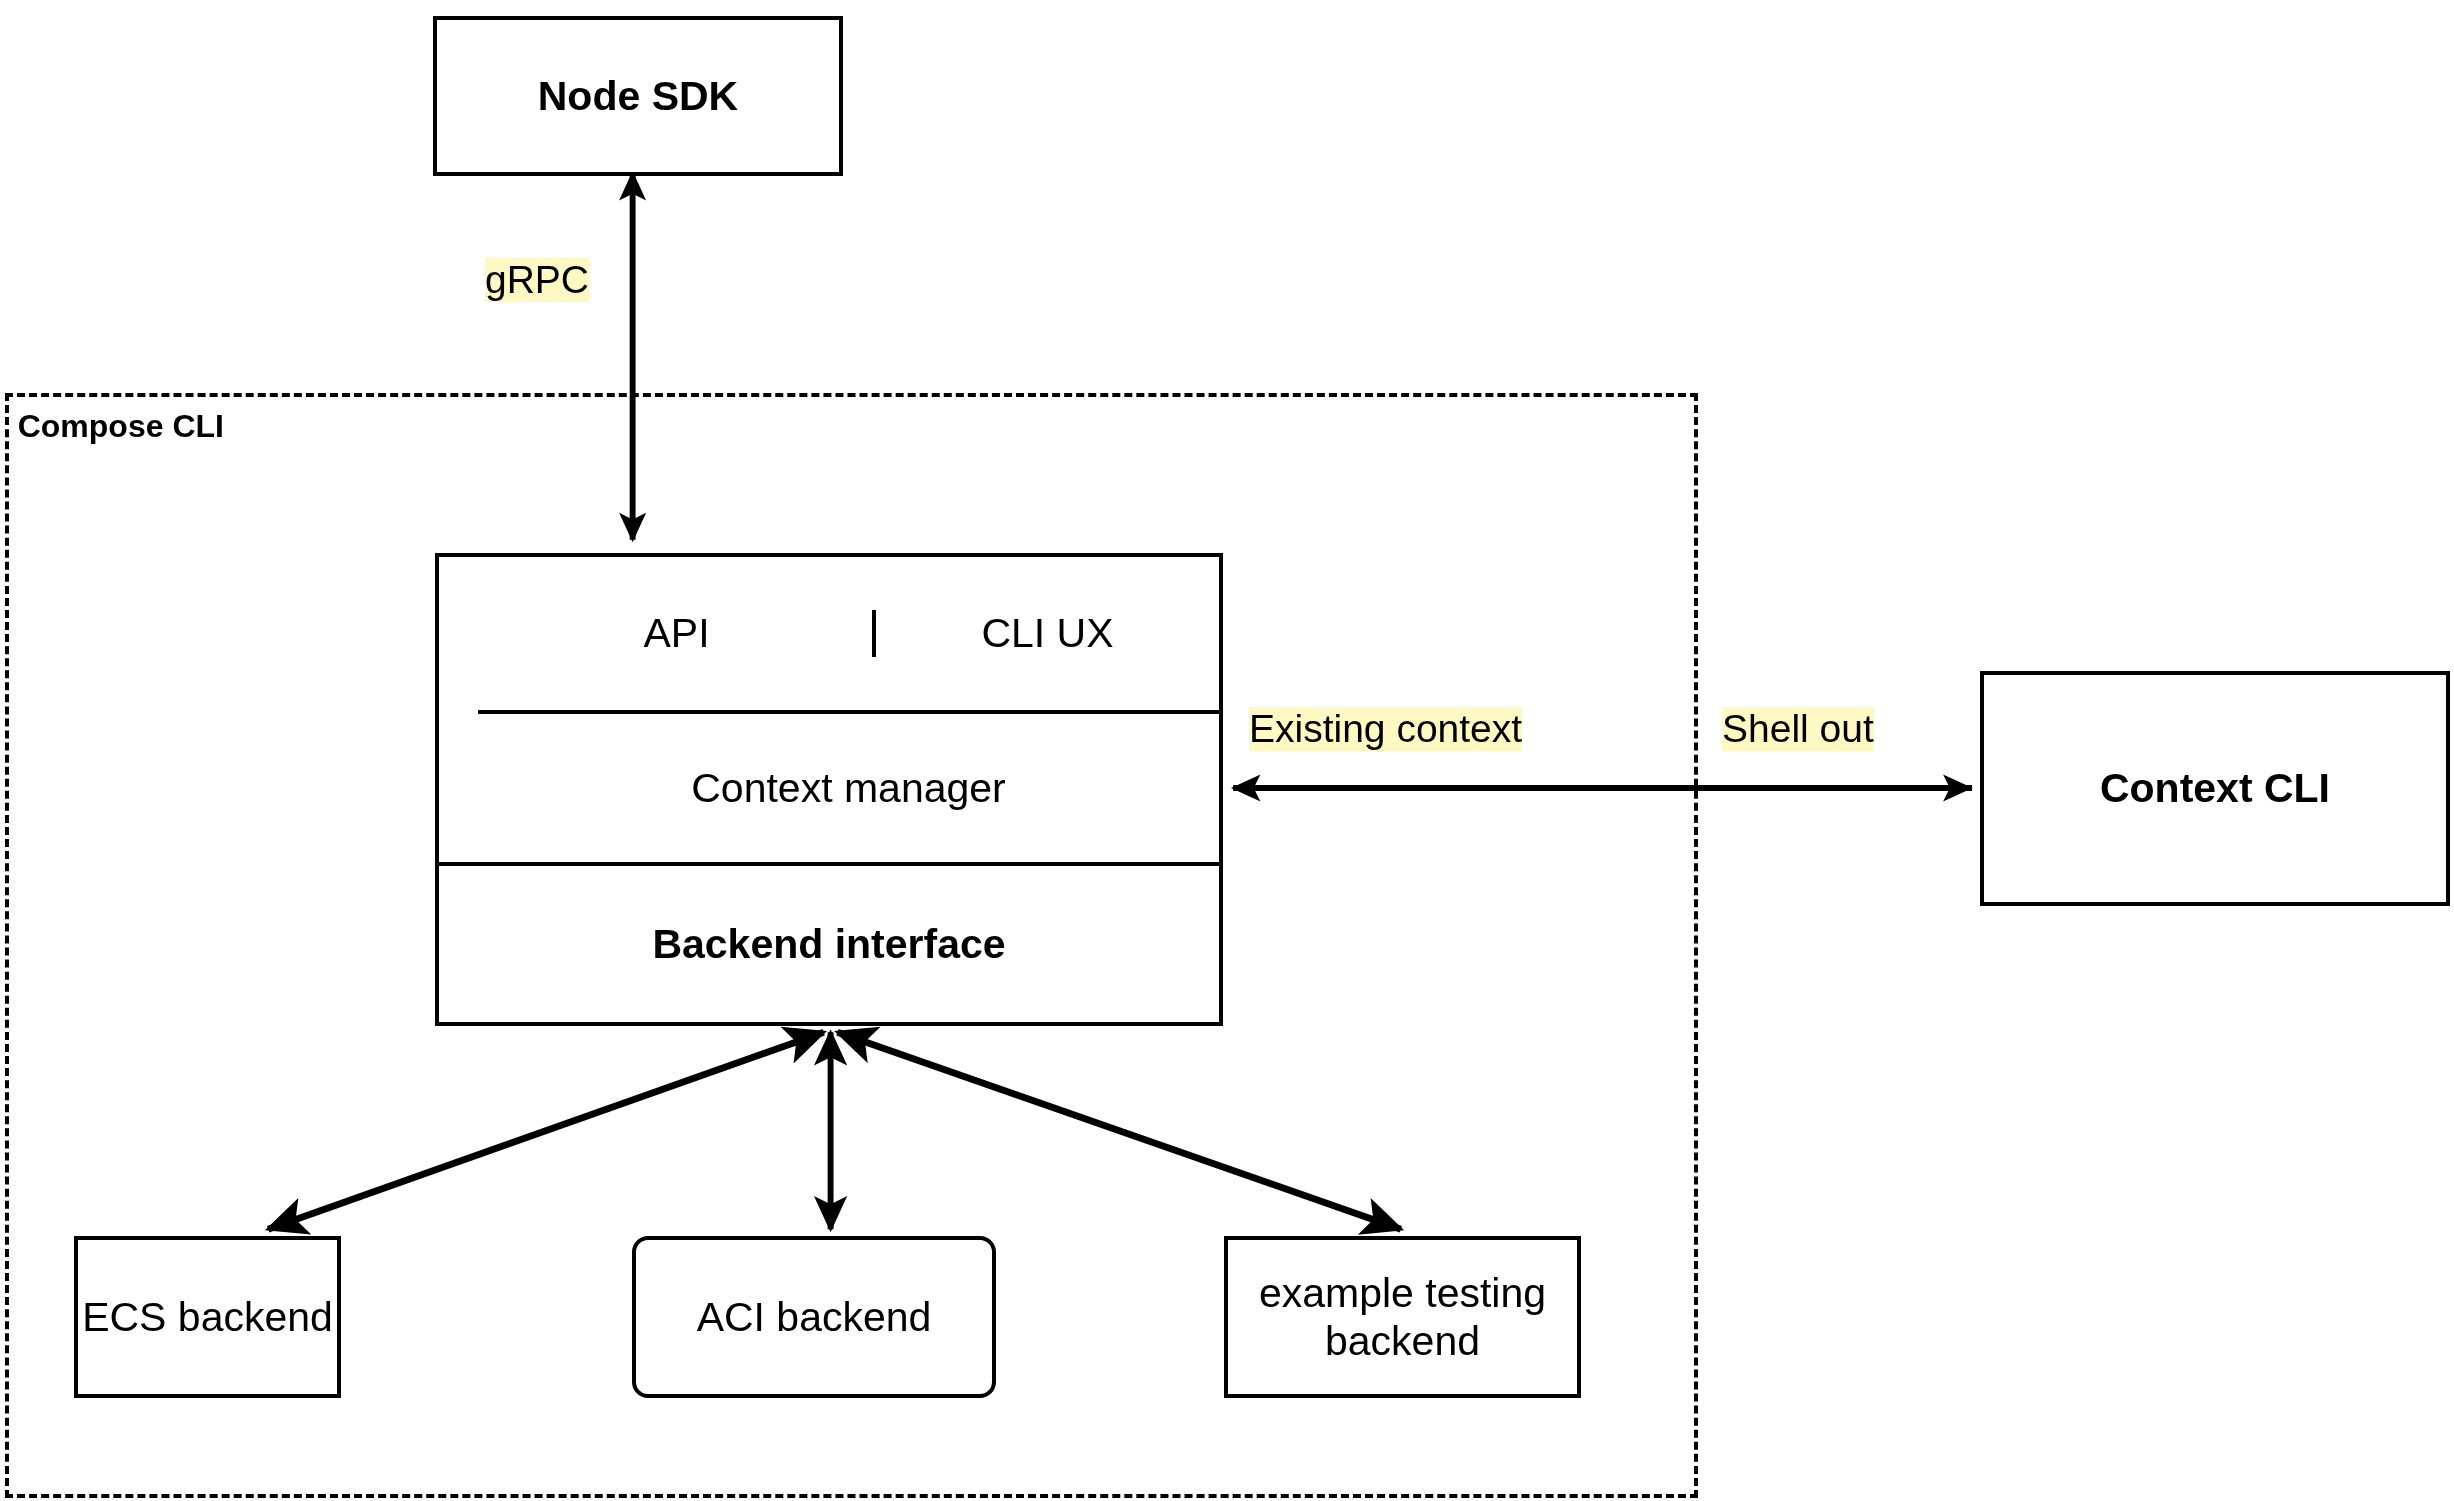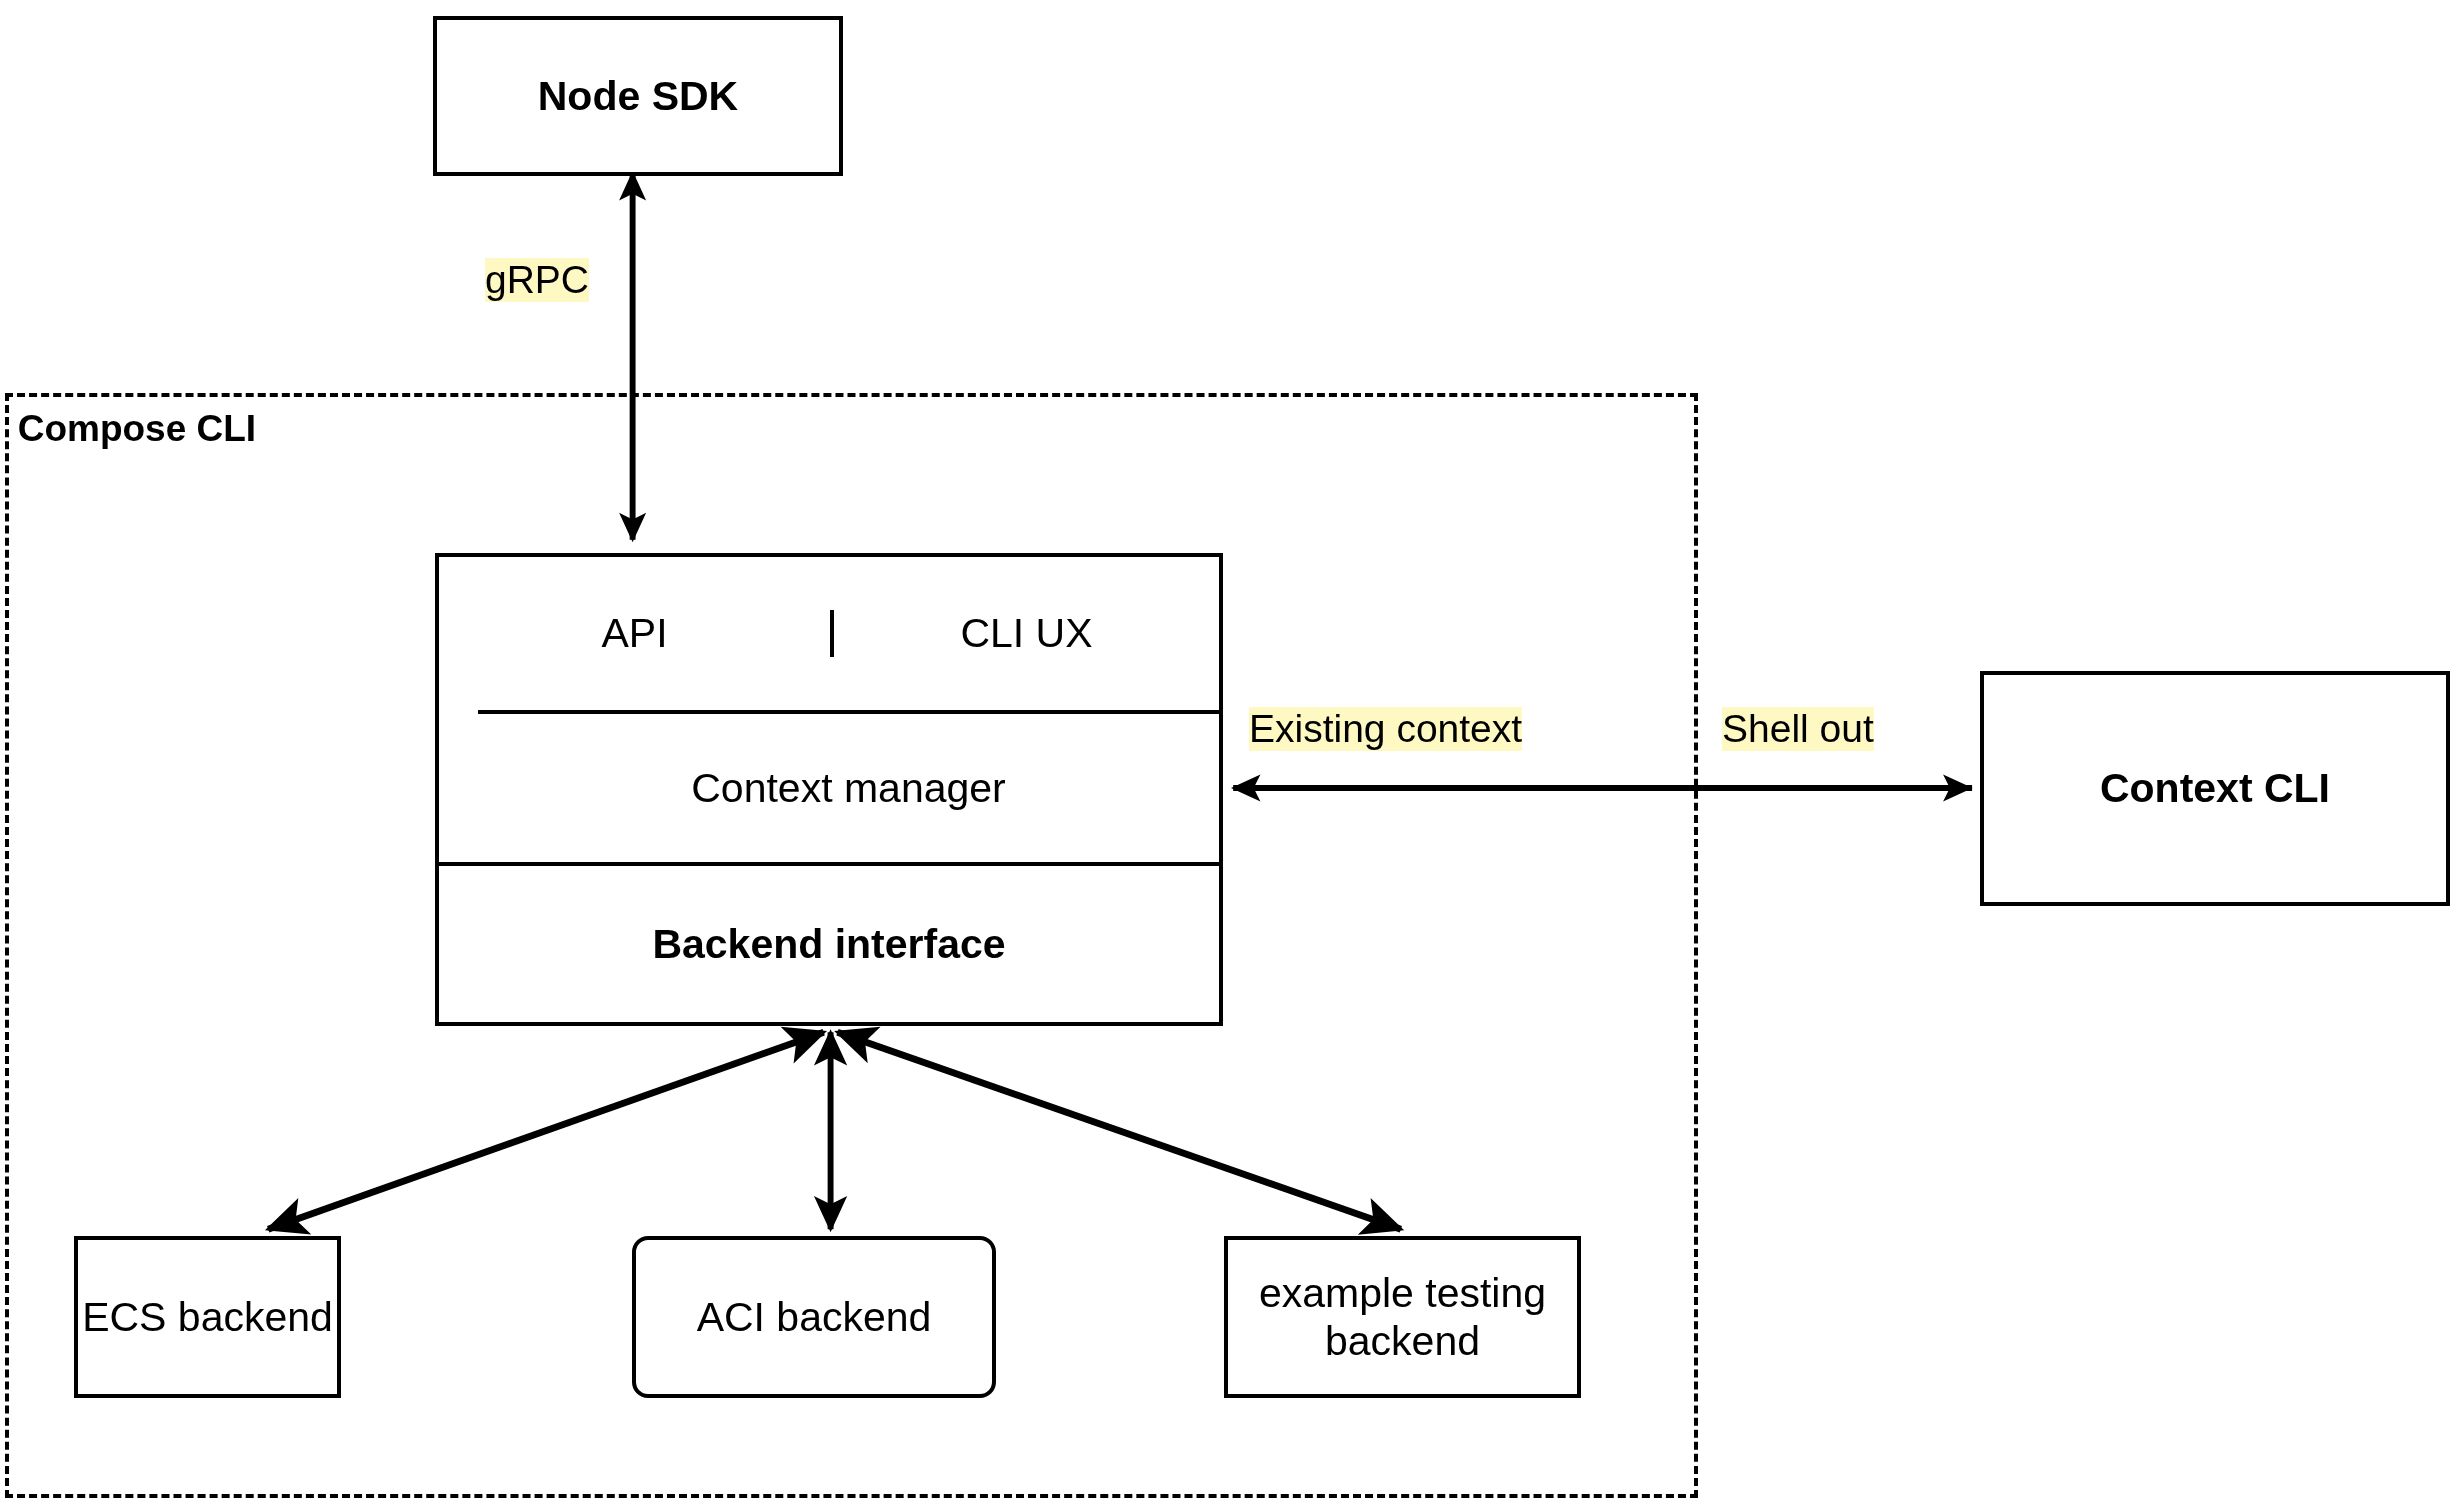--- a/index.html
+++ b/index.html
@@ -47,21 +47,21 @@
   .stack-row {
     box-sizing: border-box;
     display: flex;
     align-items: center;
     justify-content: center;
     text-align: center;
     color: #000000;
     font-size: 41px;
     background: #ffffff;
   }
-  .stack-row.split { padding: 0; }
+  .stack-row.split { padding: 0; margin-left: 42px; }
   .stack-cell {
     box-sizing: border-box;
     display: flex;
     align-items: center;
     justify-content: center;
     text-align: center;
     color: #000000;
     font-size: 41px;
     background: #ffffff;
   }
@@ -72,21 +72,21 @@
   .dashed-group {
     position: absolute;
     box-sizing: border-box;
     border: 4.9px dashed #000000;
     background: transparent;
     z-index: 1;
   }
   .group-label {
     position: absolute;
     color: #000000;
-    font-size: 37px;
+    font-size: 32px;
     font-weight: bold;
     white-space: nowrap;
     z-index: 2;
     text-align: center;
   }
 
   
   .edge-label {
     position: absolute;
     color: #000000;

